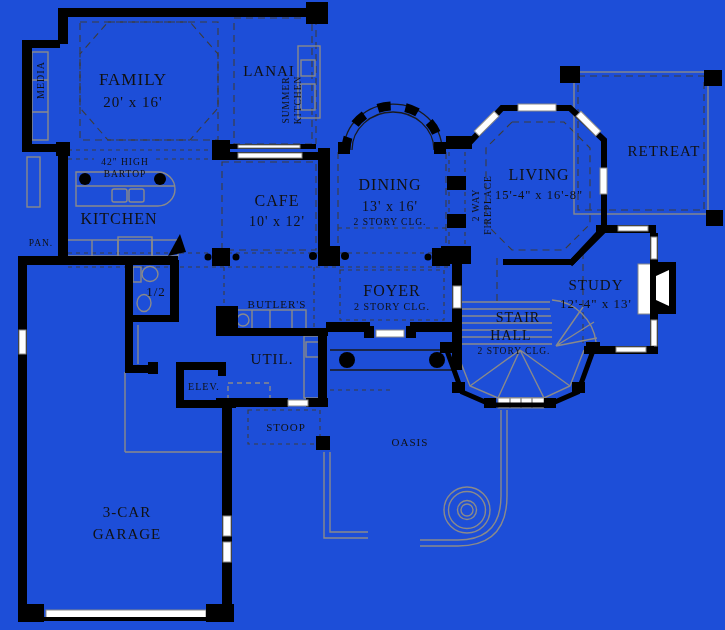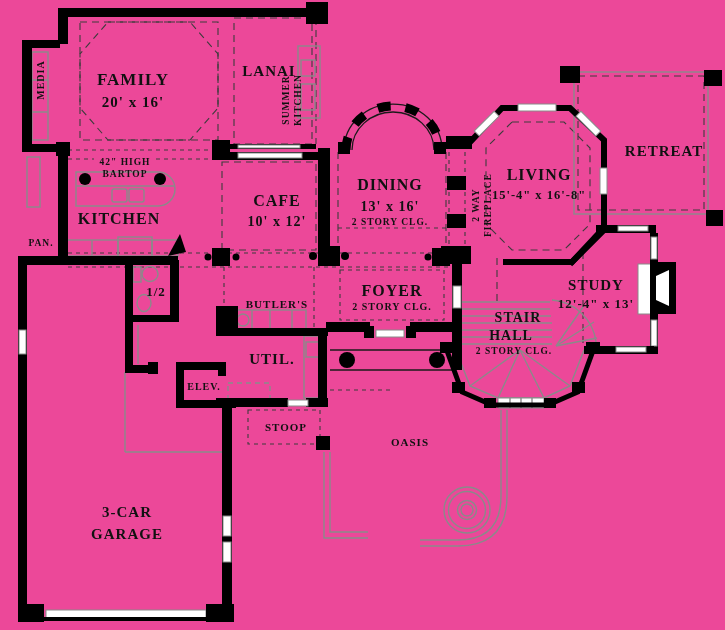--- a/index.html
+++ b/index.html
@@ -1,17 +1,17 @@
 <!DOCTYPE html>
 <html><head>
 <meta charset="utf-8">
 <style>
   html,body{margin:0;padding:0;background:#fff;}
-  .stage{position:relative;width:725px;height:630px;background:#ec4899;overflow:hidden;
-         font-family:"Liberation Serif", serif;font-weight:bold;}
+  .stage{position:relative;width:725px;height:630px;background:#1d4ed8;overflow:hidden;
+         font-family:"Liberation Serif", serif;}
   svg{display:block}
   
   .blk{fill:#000;stroke:none}
   .ol{fill:none;stroke:#000;stroke-width:6;stroke-linecap:square}
   .ol5{fill:none;stroke:#000;stroke-width:5;stroke-linecap:square}
   .thn{fill:none;stroke:#1a1a1a;stroke-width:1.3}
   .fx{fill:none;stroke:#8a8a8a;stroke-width:1.4}
   .fxd{fill:none;stroke:#8a8a8a;stroke-width:1.4;stroke-dasharray:5 4}
   .ww{fill:#fff;stroke:#8a8a8a;stroke-width:1}
   .dash{fill:none;stroke:#3c3c3c;stroke-width:1.1;stroke-dasharray:7 5}

